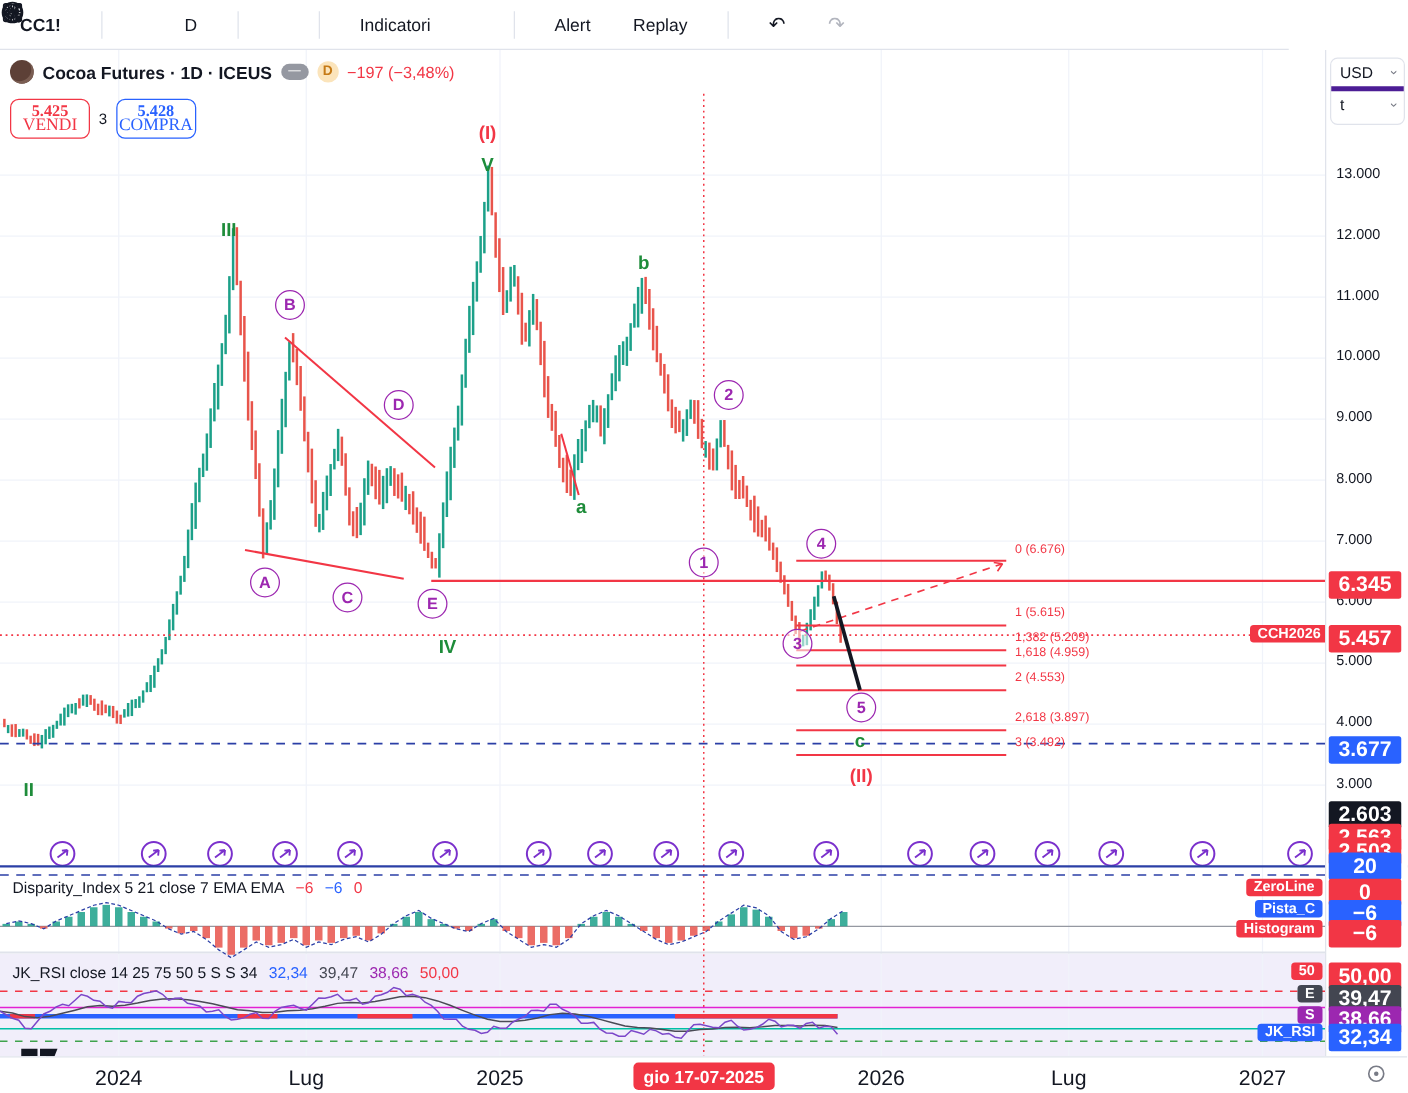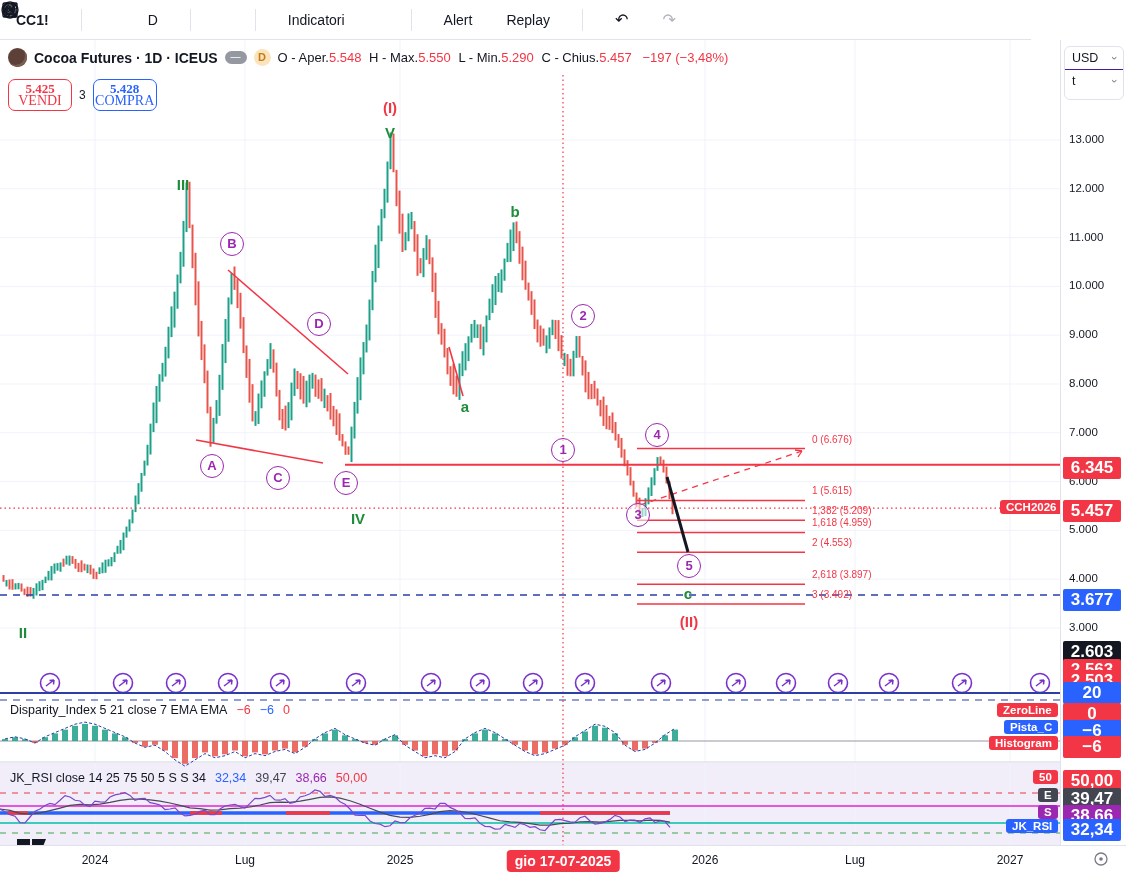--- a/index.html
+++ b/index.html
@@ -50,21 +50,21 @@
   .pbadge{position:absolute;left:2px;width:58px;text-align:center;font-size:17px;font-weight:700;color:#fff;
           border-radius:2px;padding:1px 0;}
   .tag{position:absolute;font-size:11.5px;font-weight:700;color:#fff;border-radius:3px;padding:1px 6px;z-index:9;}
   .curbox{position:absolute;left:3px;top:6px;width:58px;height:52px;border:1px solid #e0e3eb;border-radius:6px;
           font-size:12.5px;background:#fff;cursor:pointer;}
   .currow{display:flex;justify-content:space-between;padding:4px 7px;}
   .chev{display:inline-block;transform:rotate(90deg);color:#787b86;font-size:11px;}
   
   #time-axis{position:absolute;left:0;top:845px;width:1126px;height:29px;background:#fff;border-top:1px solid #e0e3eb;
              z-index:10;cursor:ew-resize;}
-  .ttick{position:absolute;top:7px;transform:translateX(-50%);font-size:12px;color:#131722;}
+  .ttick{position:absolute;top:7px;transform:translateX(-50%);font-size:17px;color:#131722;}
   .datebadge{position:absolute;top:4px;transform:translateX(-50%);background:#f23645;color:#fff;font-size:14px;
              font-weight:700;border-radius:4px;padding:3px 8px;white-space:nowrap;}
   #axis-corner-icon{position:absolute;left:1093px;top:851px;z-index:11;cursor:pointer;}
   #tv-logo{position:absolute;left:16px;top:838px;z-index:8;cursor:pointer;}
 </style>
 </head>
 <body>
 <div id="root">
 
 <div id="rsi-bg"></div>
@@ -589,26 +589,20 @@
   <div class="tbtn dim">
         <span style="font-size:16px">↷</span>
       </div>
 </div>
 
 <div id="header">
   <span class="cocoa"></span>
   <span style="font-weight:600">Cocoa Futures · 1D · ICEUS</span>
   <span class="graypill">—</span>
   <span class="dbadge">D</span>
-  <span class="ohlc" id="ohlc-row">
-        <span>O - Aper.<span class="v">5.548</span>&nbsp;</span>
-        <span>H - Max.<span class="v">5.550</span>&nbsp;</span>
-        <span>L - Min.<span class="v">5.290</span>&nbsp;</span>
-        <span>C - Chius.<span class="v">5.457</span>&nbsp;</span>
-      </span>
   <span class="ohlc v" style="color:#f23645">−197 (−3,48%)</span>
 </div>
 
 <div id="trade">
   <div class="tradebtn sell">
     <div class="tp">5.425</div>
     <div class="tl">VENDI</div>
   </div>
   <span class="qty">3</span>
   <div class="tradebtn buy">
@@ -626,21 +620,21 @@
 <div class="indrow" style="left:10px;top:771px;" id="rsi-row">
   <span>JK_RSI close 14 25 75 50 5 S S 34</span>
 <span style="color: rgb(41, 98, 255);">32,34</span>
       <span style="color: rgb(67, 70, 81);">39,47</span>
       <span style="color: rgb(156, 39, 176);">38,66</span>
       <span style="color: rgb(242, 54, 69);">50,00</span>
     </div>
 
 <div id="right-axis">
   <div class="curbox">
-    <div class="currow" style="border-bottom:1px solid #4c1d95">
+    <div class="currow" style="border-bottom:4px solid #4c1d95">
       <span>USD</span>
           <span class="chev">›</span>
     </div>
     <div class="currow">
       <span>t</span>
           <span class="chev">›</span>
     </div>
   </div>
 <div class="ptick" style="top: 93px;">13.000</div>
       <div class="ptick" style="top: 141.8px;">12.000</div>

